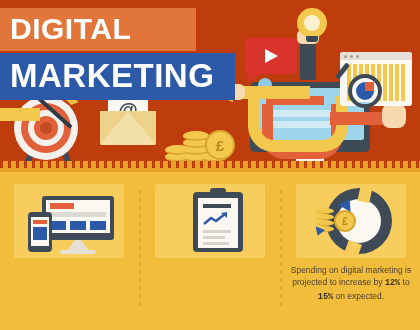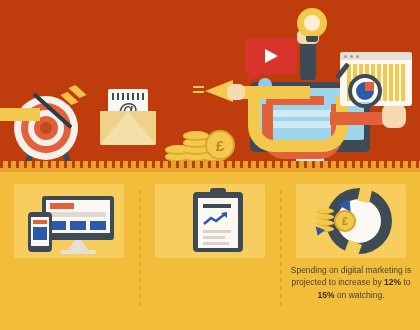--- a/index.html
+++ b/index.html
@@ -124,21 +124,21 @@
   .card.c2{left:147px;}
   .card.c3{left:288px;}
   .divider{position:absolute;top:18px;width:2px;height:120px;
      background:repeating-linear-gradient(to bottom,#E2A72C 0 4px,transparent 4px 8px);}
   .divider.d1{left:139px;}
   .divider.d2{left:280px;}
 
   .icon-panel{position:absolute;left:8px;top:0;width:110px;height:74px;background:#F7CE5E;border-radius:2px;}
   .card-text{position:absolute;left:2px;top:80px;width:122px;text-align:center;
      font-size:8.5px;line-height:1.45;color:#4A4036;}
-  .card-text b{font-weight:bold;color:#3A3026;}
+  .card-text b{font-weight:bold;color:#3A3026;font-family:Liberation Mono, monospace;}
 
   
   .dsk{position:absolute;left:28px;top:12px;width:72px;height:44px;background:#3E4A56;border-radius:3px;}
   .dsk .sc{position:absolute;left:4px;top:4px;width:64px;height:33px;background:#FBF8F2;overflow:hidden;}
   .dsk .h{position:absolute;left:4px;top:3px;width:24px;height:6px;background:#E2613A;}
   .dsk .g{position:absolute;left:4px;top:12px;width:56px;height:5px;background:#DEDAD3;}
   .dsk .b1,.dsk .b2,.dsk .b3{position:absolute;top:21px;width:16px;height:9px;background:#2C5AA8;}
   .dsk .b1{left:4px;} .dsk .b2{left:24px;} .dsk .b3{left:44px;}
   .dsk .stand{position:absolute;left:26px;top:44px;width:20px;height:10px;background:#E6E0D6;
      clip-path:polygon(35% 0,65% 0,100% 100%,0 100%);}
@@ -177,20 +177,24 @@
   .d-arrow2{position:absolute;left:18px;top:44px;width:0;height:0;border-left:5px solid transparent;
      border-right:5px solid transparent;border-bottom:8px solid #2C5AA8;transform:rotate(200deg);}
 </style>
 </head>
 <body>
 
 <div class="poster">
 
   <div class="hero">
 
+    <div class="title-block">
+      <span class="band band-digital">DIGITAL</span>
+      <span class="band band-marketing">MARKETING</span>
+    </div>
 
     <div class="tleg l"></div>
     <div class="tleg r"></div>
     <div class="target">
       <div class="r2"></div>
         <div class="r3"></div>
         <div class="r4"></div>
         <div class="r5"></div>
     </div>
     <div class="arrow-shaft"></div>
@@ -327,17 +331,17 @@
         <div class="d-stack">
           <i style="top:0;"></i>
             <i style="top:6px;"></i>
             <i style="top:12px;"></i>
             <i style="top:18px;"></i>
         </div>
         <div class="d-coin">£</div>
         <div class="d-arrow"></div>
         <div class="d-arrow2"></div>
       </div>
-      <div class="card-text"><span>Spending on digital marketing is projected to increase by </span><b>12%</b><span> to </span><b>15%</b><span> on watching.</span></div>
+      <div class="card-text"><span>Spending on digital marketing is projected to increase by </span><b>12%</b><span> to </span><b>15%</b><span> on expected.</span></div>
     </div>
 
   </div>
 </div>
 
 </body></html>

